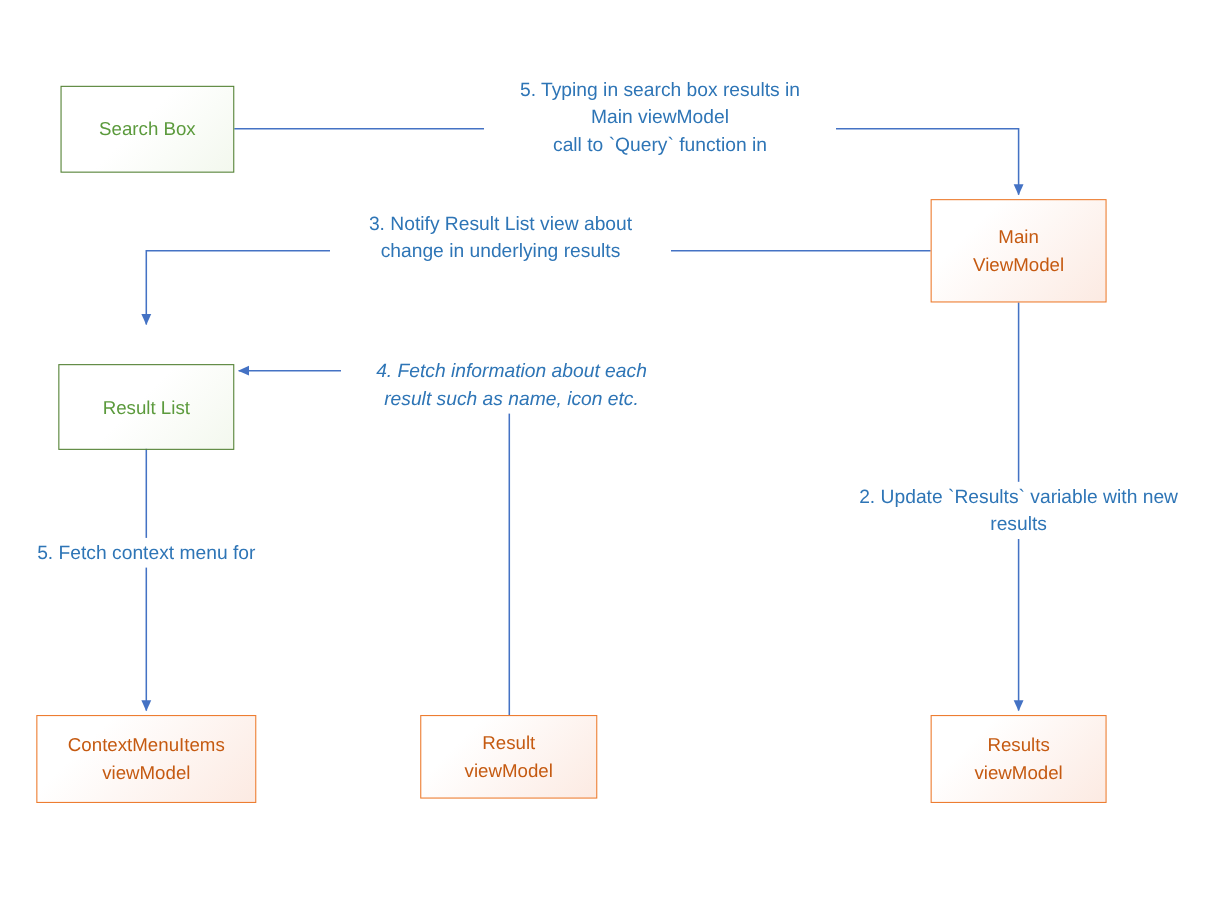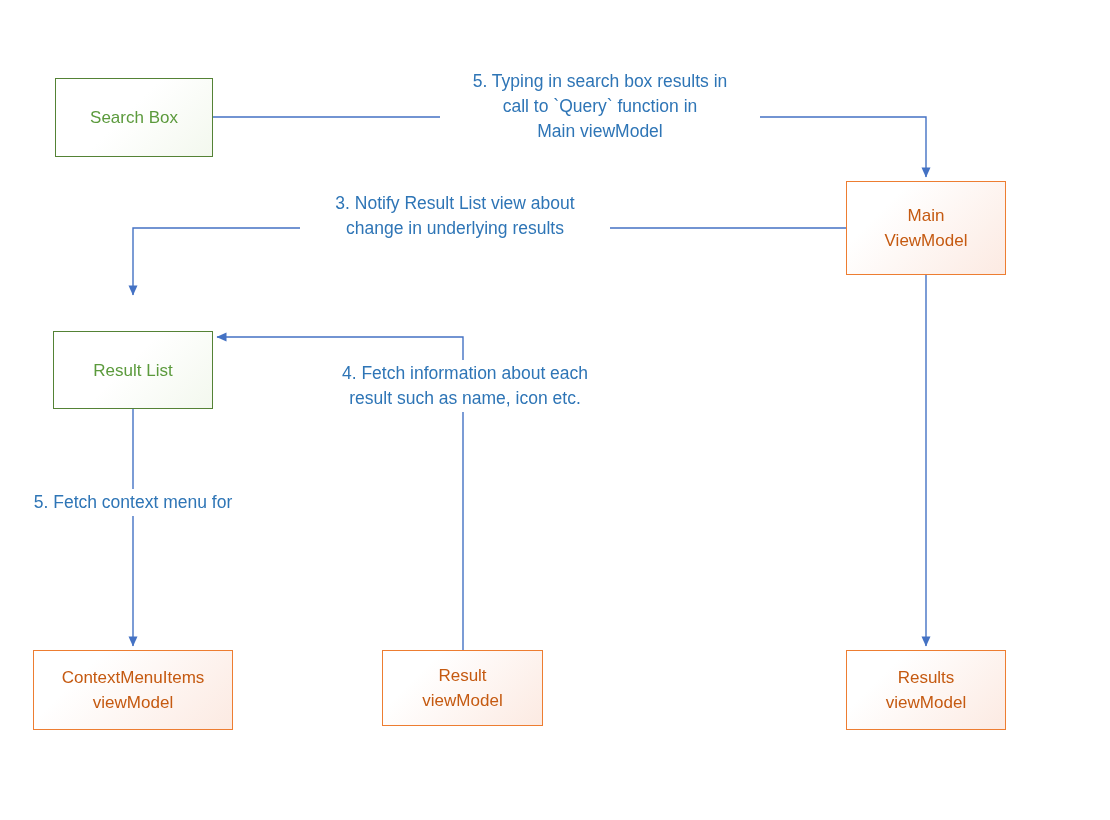--- a/index.html
+++ b/index.html
@@ -64,21 +64,21 @@
   #node-search-box          { left: 55px;  top: 78px;  width: 158px; height: 79px; }
   #node-main-viewmodel      { left: 846px; top: 181px; width: 160px; height: 94px; }
   #node-result-list         { left: 53px;  top: 299px; width: 160px; height: 78px; margin-top: 32px; }
   #node-contextmenuitems    { left: 33px;  top: 650px; width: 200px; height: 80px; }
   #node-result-viewmodel    { left: 382px; top: 650px; width: 161px; height: 76px; }
   #node-results-viewmodel   { left: 846px; top: 650px; width: 160px; height: 80px; }
   
   #annotation-step1 { left: 440px; top: 68px;  width: 320px; }
   #annotation-step2 { left: 756px; top: 438px; width: 340px; }
   #annotation-step3 { left: 300px; top: 190px; width: 310px; }
-  #annotation-step4 { left: 310px; top: 360px; width: 310px; }
+  #annotation-step4 { left: 310px; top: 324px; width: 310px; font-style: italic; }
   #annotation-step5 { left: 23px;  top: 489px; width: 220px; }
 </style>
 </head>
 <body>
 
 <div class="canvas">
 
   <svg class="diagram-svg" viewBox="0 0 1110 820" xmlns="http://www.w3.org/2000/svg">
     <defs>
       <marker id="arrowhead" viewBox="0 0 10 10" markerWidth="8" markerHeight="8" refX="8.5" refY="5" orient="auto">
@@ -93,22 +93,26 @@
     <path class="connector" d="M846,228 L133,228 L133,295" marker-end="url(#arrowhead)"></path>
 
     <path class="connector" d="M463,650 L463,337 L217,337" marker-end="url(#arrowhead)"></path>
 
     <path class="connector" d="M133,513 L133,381" marker-end="url(#arrowhead)"></path>
     <path class="connector" d="M133,513 L133,646" marker-end="url(#arrowhead)"></path>
   </svg>
 
   <div class="annotation" id="annotation-step1">
     <div>5. Typing in search box results in</div>
+    <div>Main viewModel</div>
     <div>call to `Query` function in</div>
-    <div>Main viewModel</div>
+  </div>
+  <div class="annotation" id="annotation-step2">
+    <div>2. Update `Results` variable with new</div>
+    <div>results</div>
   </div>
   <div class="annotation" id="annotation-step3">
     <div>3. Notify Result List view about</div>
     <div>change in underlying results</div>
   </div>
   <div class="annotation" id="annotation-step4">
     <div>4. Fetch information about each</div>
     <div>result such as name, icon etc.</div>
   </div>
   <div class="annotation" id="annotation-step5">

